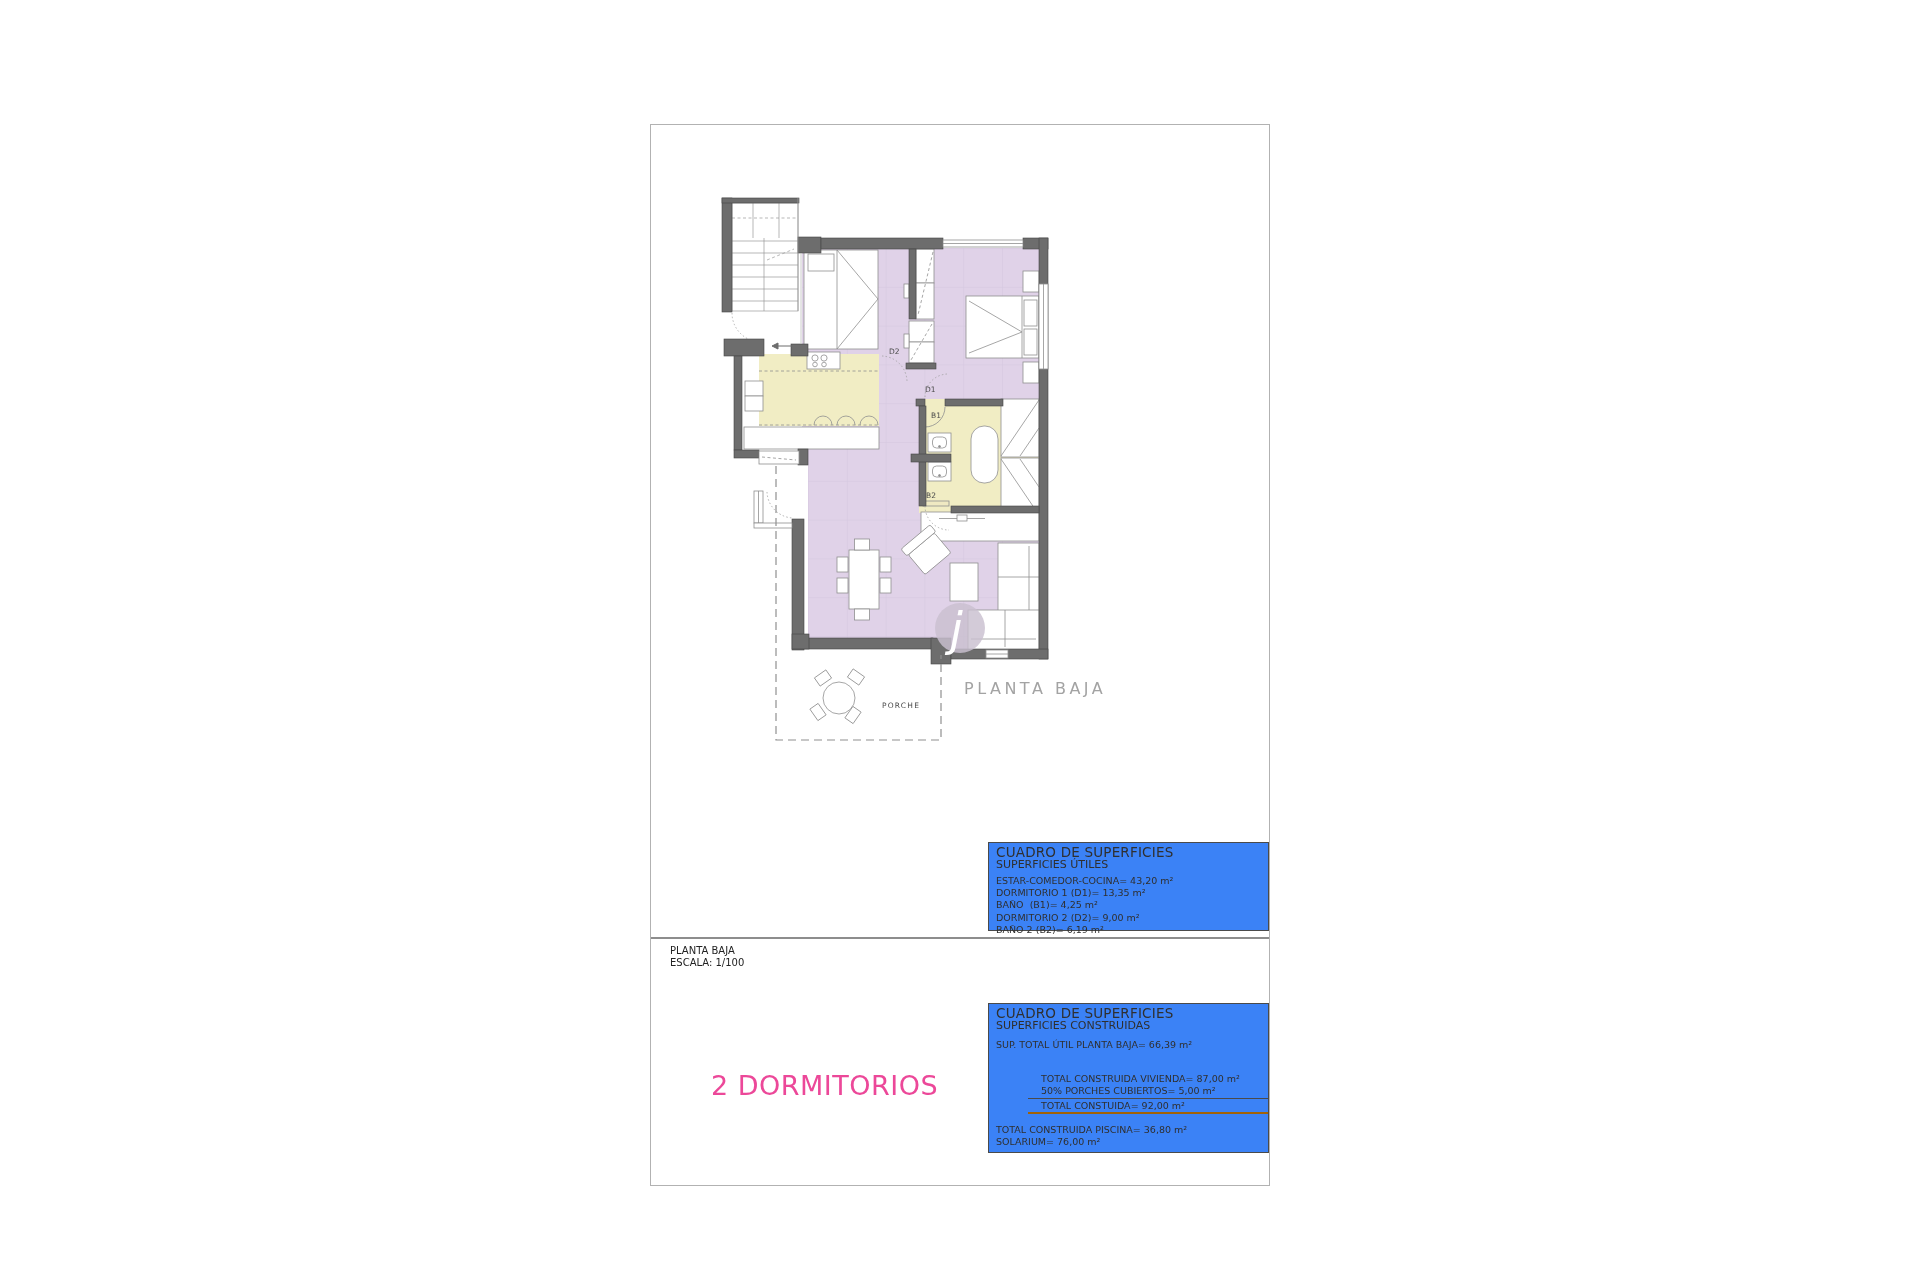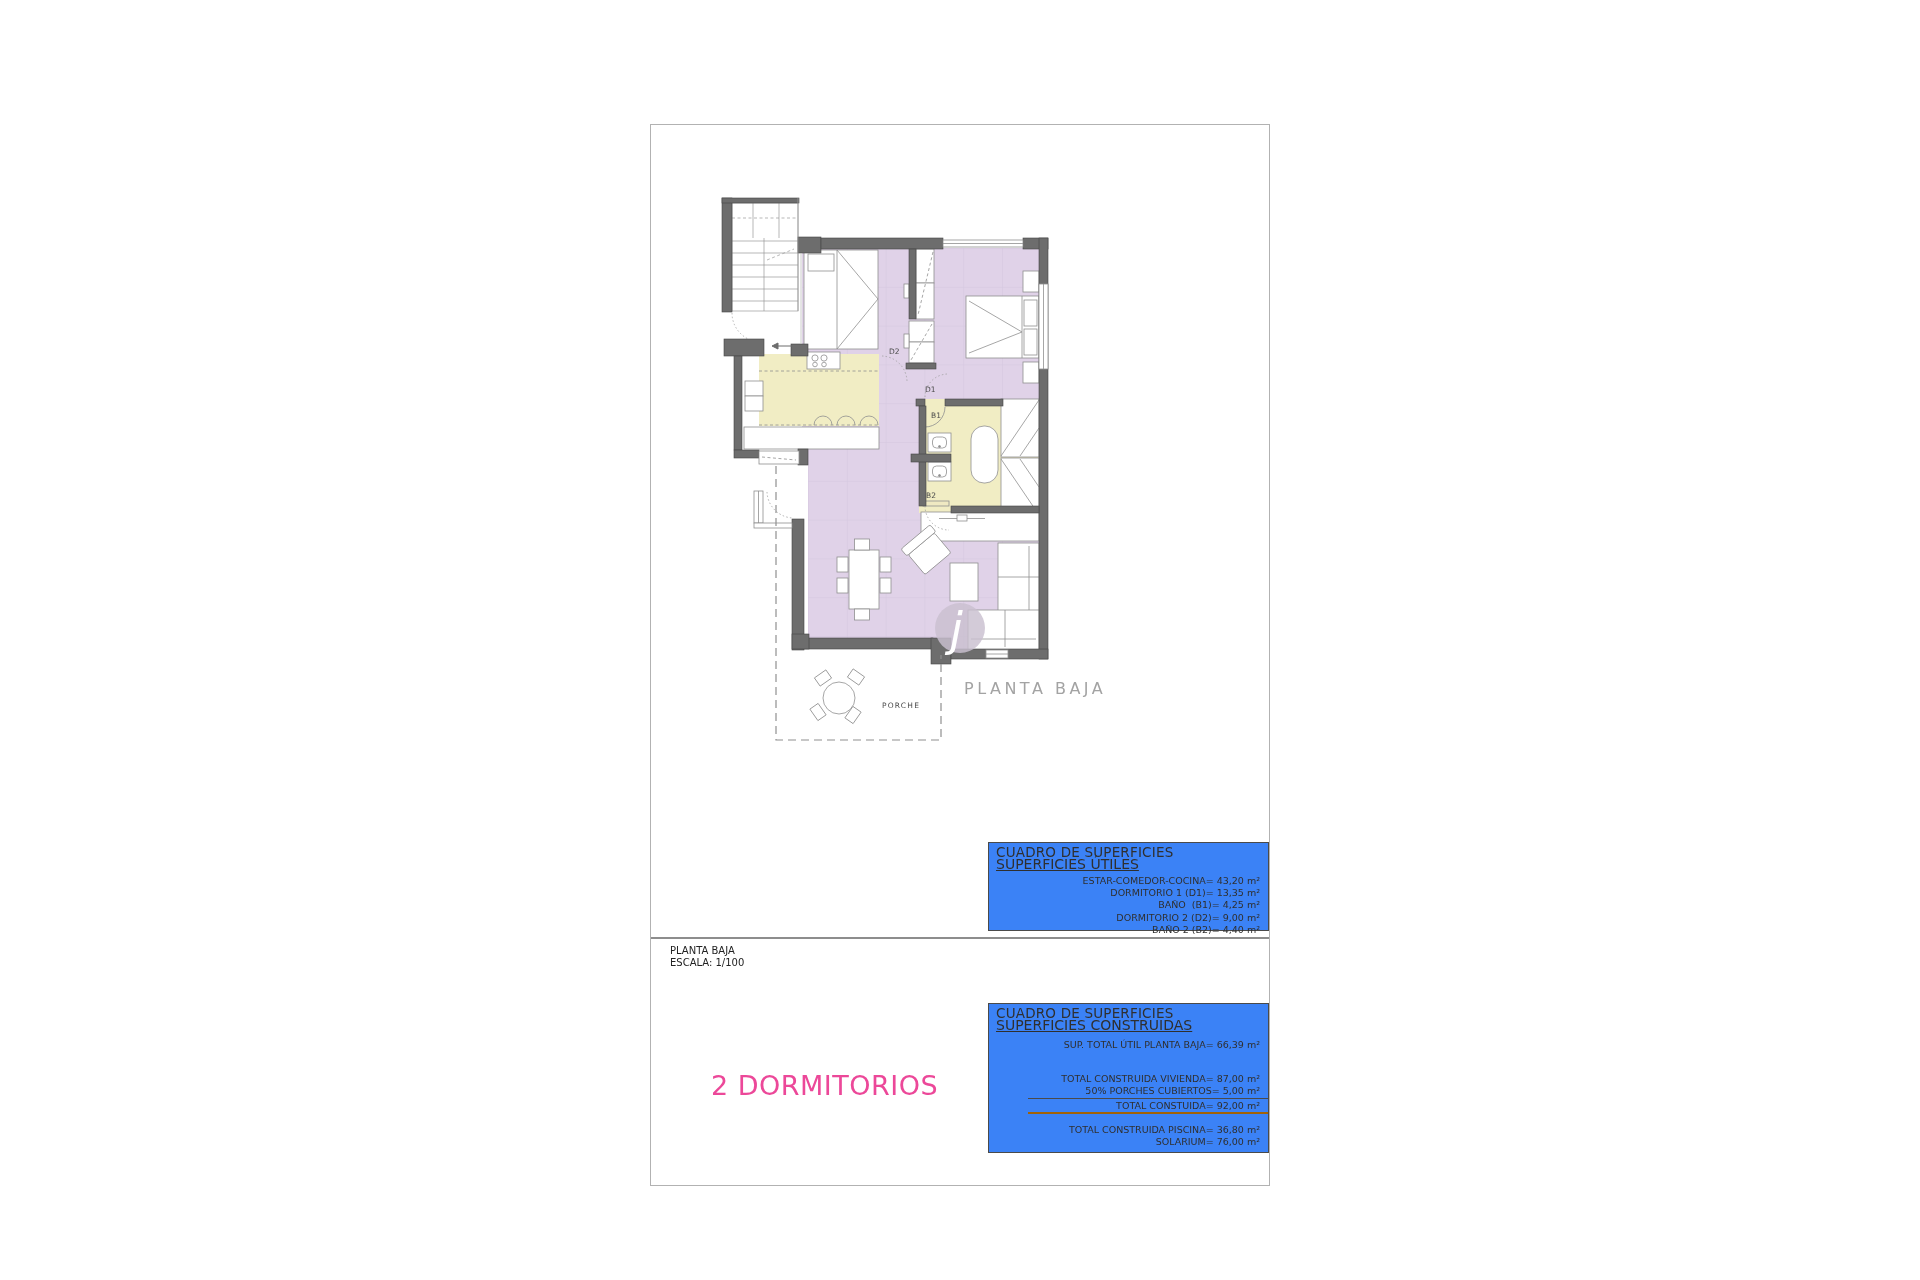--- a/index.html
+++ b/index.html
@@ -6,23 +6,23 @@
   body{width:1920px;height:1280px;position:relative;font-family:"DejaVu Sans",sans-serif;overflow:hidden;}
   .sheet{position:absolute;left:650px;top:124px;width:620px;height:1062px;box-sizing:border-box;
          border:1px solid #b2b2b2;background:#fff;}
   .plan-svg{position:absolute;left:0;top:0;width:618px;height:1060px;}
   .divider{position:absolute;left:0;right:0;top:812px;height:0;border-top:2px solid #8d8d8d;}
   .area-table{position:absolute;left:337px;right:0;box-sizing:border-box;background:#3b82f6;
               border:1px solid #4a4a4a;color:#2f2f2f;overflow:visible;}
   #table-utiles{top:717px;height:89px;}
   #table-construidas{top:878px;height:150px;}
   .tbl-title{font-size:13.5px;line-height:15px;padding:2px 0 0 7px;letter-spacing:.2px;color:#2f2f2f;}
-  .tbl-sub{font-size:14px;line-height:9px;padding-left:7px;color:#2f2f2f;text-decoration:underline;}
+  .tbl-sub{font-size:11px;line-height:9px;padding-left:7px;color:#2f2f2f;}
   .trows{margin-top:6px;}
-  .trow{display:flex;justify-content:flex-end;font-size:9.5px;line-height:12.2px;
+  .trow{display:flex;justify-content:flex-start;font-size:9.5px;line-height:12.2px;
         padding:0 8px 0 7px;white-space:pre;}
   .t2-sup{margin-top:9px;}
   .t2-g1{margin-top:22px;margin-left:45px;}
   .t2-g2{margin-top:10px;}
   .row-total{box-sizing:border-box;width:calc(100% + 6px);margin-left:-6px;padding-left:13px;
              border-top:1px solid #4a4a4a;border-bottom:2px solid #a16207;line-height:13px;}
   .footer-block{position:absolute;left:19px;top:820px;font-size:10px;line-height:11.5px;color:#222;}
   .big-label{position:absolute;left:60px;top:945px;font-size:27px;color:#ec4899;letter-spacing:.5px;}
   svg text{font-family:"DejaVu Sans",sans-serif;}
   .rmlbl{font-size:7.5px;fill:#4a4a4a;}
@@ -248,21 +248,21 @@
       <div class="trow">
         <span>BAÑO  (B1)</span>
         <span>= 4,25 m²</span>
       </div>
       <div class="trow">
         <span>DORMITORIO 2 (D2)</span>
         <span>= 9,00 m²</span>
       </div>
       <div class="trow">
         <span>BAÑO 2 (B2)</span>
-        <span>= 4,40 m²</span>
+        <span>= 6,19 m²</span>
       </div>
     </div>
   </div>
 
   <div class="divider"></div>
 
   <div class="footer-block">
     <div>PLANTA BAJA</div>
     <div>ESCALA: 1/100</div>
   </div>

